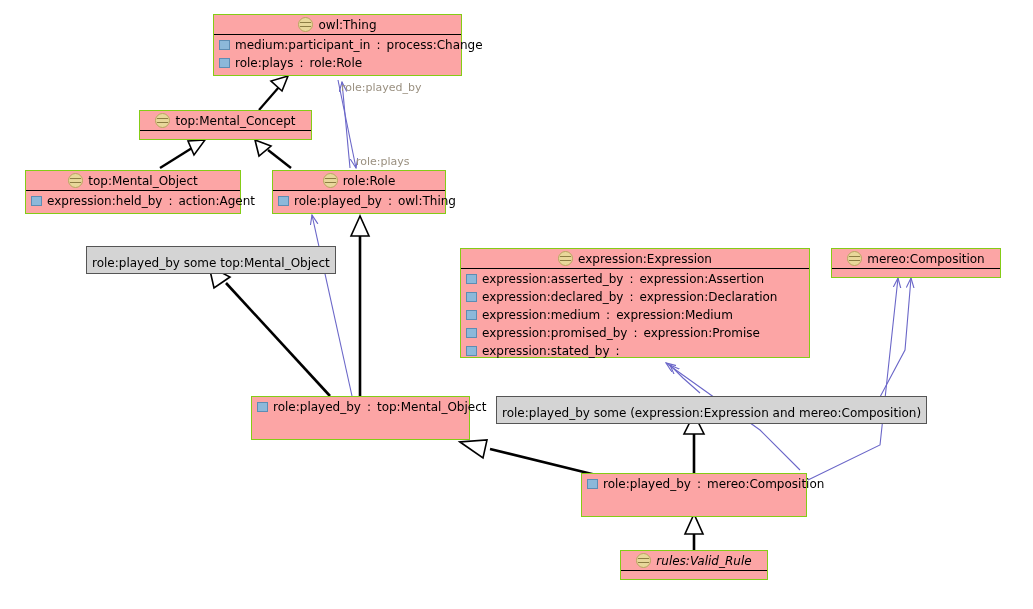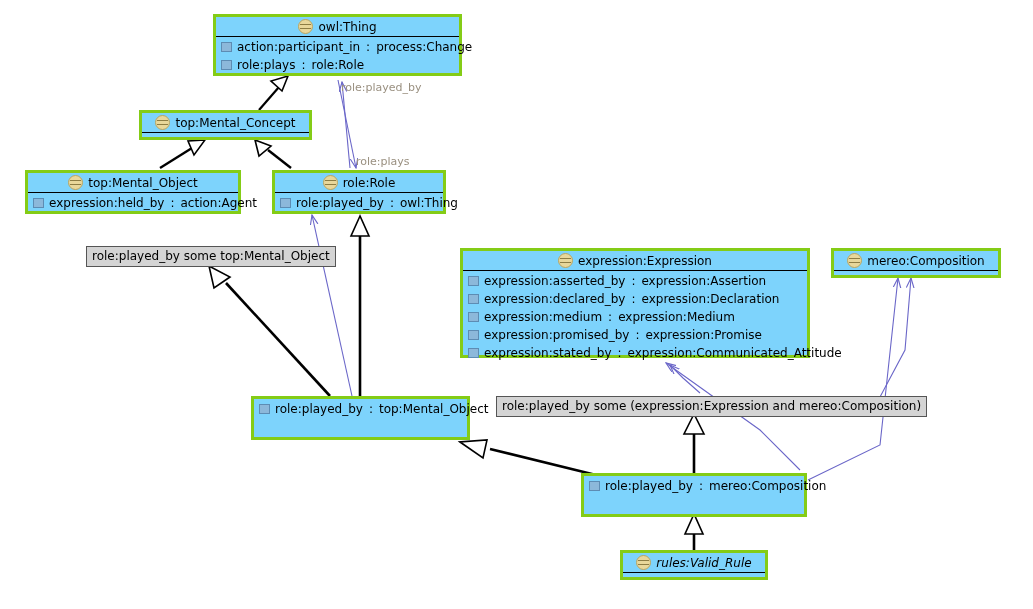--- a/index.html
+++ b/index.html
@@ -23,22 +23,22 @@
   }
   svg#wires {
     position: absolute;
     left: 0; top: 0;
     width: 1033px;
     height: 609px;
     pointer-events: none;
   }
   .uml-class {
     position: absolute;
-    background: #7dd3fc;
-    border: 3px solid #84cc16;
+    background: #fca5a5;
+    border: 1px solid #84cc16;
     box-sizing: border-box;
     z-index: 5;
   }
   .uml-header {
     display: flex;
     align-items: center;
     justify-content: center;
     gap: 5px;
     height: 19px;
     font-size: 12px;
@@ -95,21 +95,21 @@
     border: 1px solid #5d8cb3;
     flex: 0 0 auto;
     box-sizing: border-box;
   }
 
   .restriction {
     position: absolute;
     background: #d4d4d4;
     border: 1px solid #555555;
     font-size: 12px;
-    padding: 2px 5px 3px 5px;
+    padding: 9px 5px 3px 5px;
     white-space: nowrap;
     box-sizing: border-box;
     z-index: 6;
   }
 
   .edge-label {
     position: absolute;
     font-size: 11px;
     color: #9a9080;
     white-space: nowrap;
@@ -201,21 +201,21 @@
   <div class="edge-label" style="left:356px; top:155px;">role:plays</div>
 
   <div class="uml-class" style="left:213px; top:14px; width:249px; height:62px;">
     <div class="uml-header">
       <span class="icon-class"></span>
       <span>owl:Thing</span>
     </div>
     <div class="uml-attrs">
       <div class="attr-row">
         <span class="icon-attr"></span>
-        <span class="attr-name">action:participant_in</span>
+        <span class="attr-name">medium:participant_in</span>
         <span class="attr-sep">:</span>
         <span class="attr-type">process:Change</span>
       </div>
       <div class="attr-row">
         <span class="icon-attr"></span>
         <span class="attr-name">role:plays</span>
         <span class="attr-sep">:</span>
         <span class="attr-type">role:Role</span>
       </div>
     </div>
@@ -286,21 +286,20 @@
       <div class="attr-row">
         <span class="icon-attr"></span>
         <span class="attr-name">expression:promised_by</span>
         <span class="attr-sep">:</span>
         <span class="attr-type">expression:Promise</span>
       </div>
       <div class="attr-row">
         <span class="icon-attr"></span>
         <span class="attr-name">expression:stated_by</span>
         <span class="attr-sep">:</span>
-        <span class="attr-type">expression:Communicated_Attitude</span>
       </div>
     </div>
   </div>
 
   <div class="uml-class" style="left:831px; top:248px; width:170px; height:30px;">
     <div class="uml-header">
       <span class="icon-class"></span>
       <span>mereo:Composition</span>
     </div>
     <div class="uml-attrs empty"></div>

